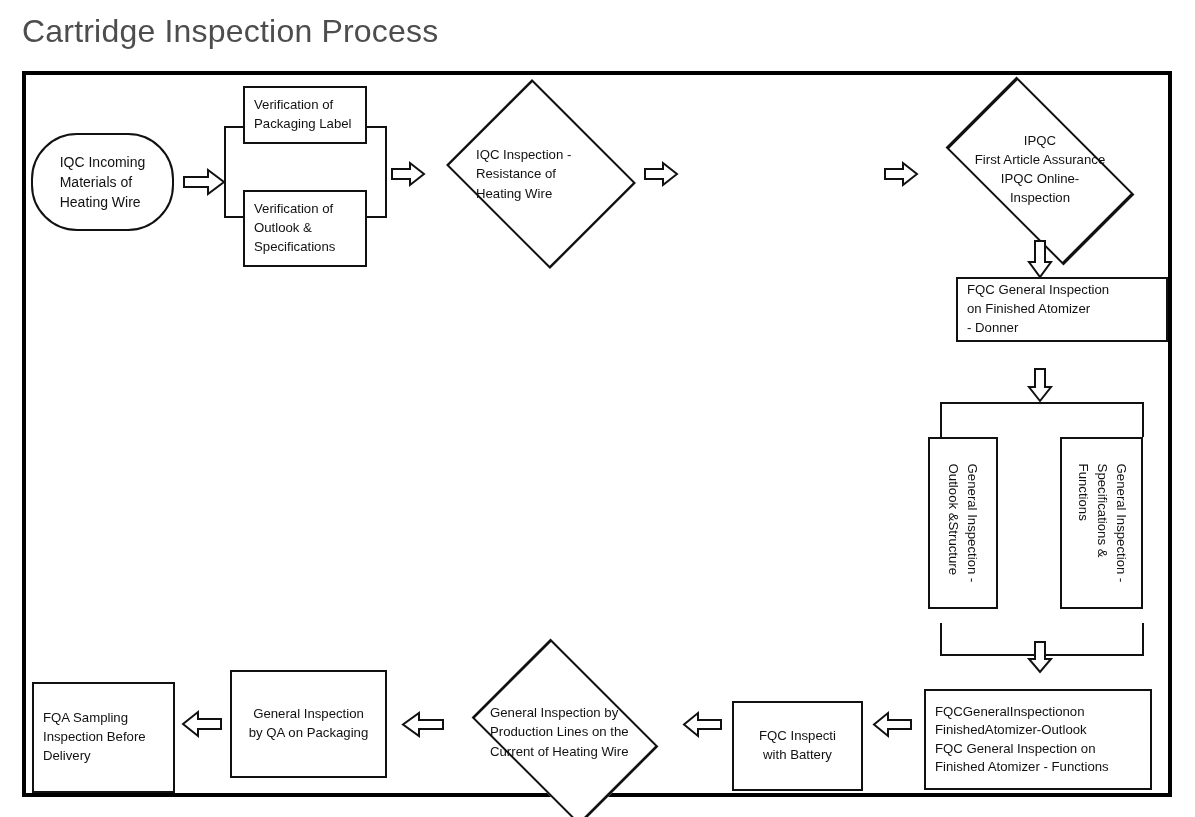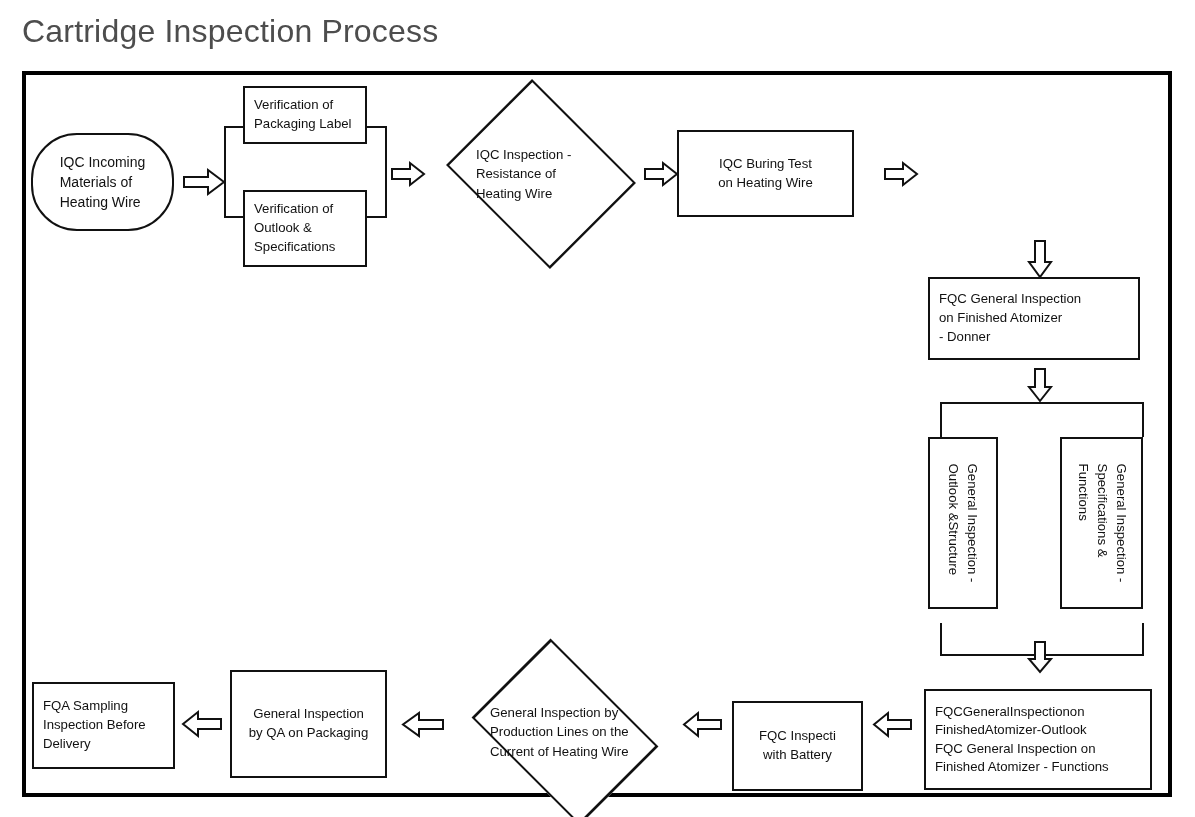--- a/index.html
+++ b/index.html
@@ -150,41 +150,46 @@
       </span>
     </div>
   </div>
 
   <div class="arrow" style="left:644px;top:162px;">
     <svg width="34" height="24" viewBox="0 0 34 24">
       <polygon points="1,7 19,7 19,1 33,12 19,23 19,17 1,17"></polygon>
     </svg>
   </div>
 
-  <div class="node proc" style="left:677px;top:130px;width:177px;height:87px;">
-    <div class="txt" style="text-align:center;">
-      <div>IQC Buring Test</div>
-      <div>on Heating Wire</div>
-    </div>
-  </div>
 
   <div class="arrow" style="left:884px;top:162px;">
     <svg width="34" height="24" viewBox="0 0 34 24">
       <polygon points="1,7 19,7 19,1 33,12 19,23 19,17 1,17"></polygon>
     </svg>
   </div>
 
+  <div class="node dia" style="left:922px;top:100px;width:236px;height:142px;">
+    <div class="dshape" style="width:100px;height:100px;margin-left:-50px;margin-top:-50px;transform:rotate(45deg) scale(1.668,1.004);"></div>
+    <div class="dtxt" style="align-items:flex-start;padding-top:31px;">
+      <span style="text-align:center;">
+        <div>IPQC</div>
+        <div>First Article Assurance</div>
+        <div>IPQC Online-</div>
+        <div>Inspection</div>
+      </span>
+    </div>
+  </div>
 
   <div class="arrow" style="left:1028px;top:240px;">
     <svg width="24" height="38" viewBox="0 0 24 38">
       <polygon points="7,1 17,1 17,22 23,22 12,37 1,22 7,22"></polygon>
     </svg>
   </div>
 
-  <div class="node proc" style="left:928px;top:277px;width:212px;height:83px;">
+  <div class="node proc" style="left:956px;top:277px;width:212px;height:65px;">
     <div class="txt">
       <div>FQC General Inspection</div>
       <div>on Finished Atomizer</div>
       <div>- Donner</div>
     </div>
   </div>
 
   <div class="arrow" style="left:1028px;top:368px;">
     <svg width="24" height="34" viewBox="0 0 24 34">
       <polygon points="7,1 17,1 17,19 23,19 12,33 1,19 7,19"></polygon>
@@ -275,21 +280,21 @@
       <div>by QA on Packaging</div>
     </div>
   </div>
 
   <div class="arrow" style="left:182px;top:711px;">
     <svg width="40" height="26" viewBox="0 0 40 26">
       <polygon points="39,8 16,8 16,1 1,13 16,25 16,18 39,18"></polygon>
     </svg>
   </div>
 
-  <div class="node proc" style="left:32px;top:682px;width:143px;height:87px;">
+  <div class="node proc" style="left:32px;top:682px;width:143px;height:111px;">
     <div class="txt">
       <div>FQA Sampling</div>
       <div>Inspection Before</div>
       <div>Delivery</div>
     </div>
   </div>
 
 </div>
 
 </body></html>

